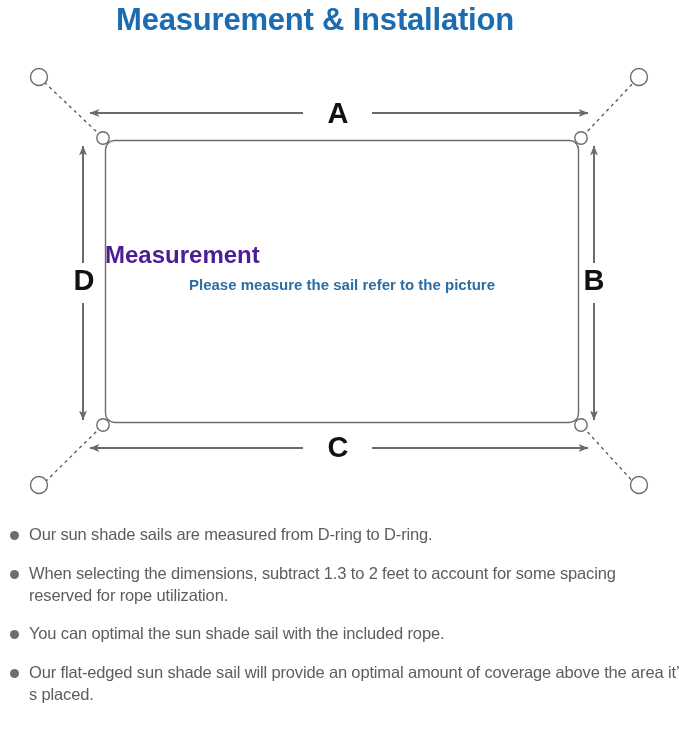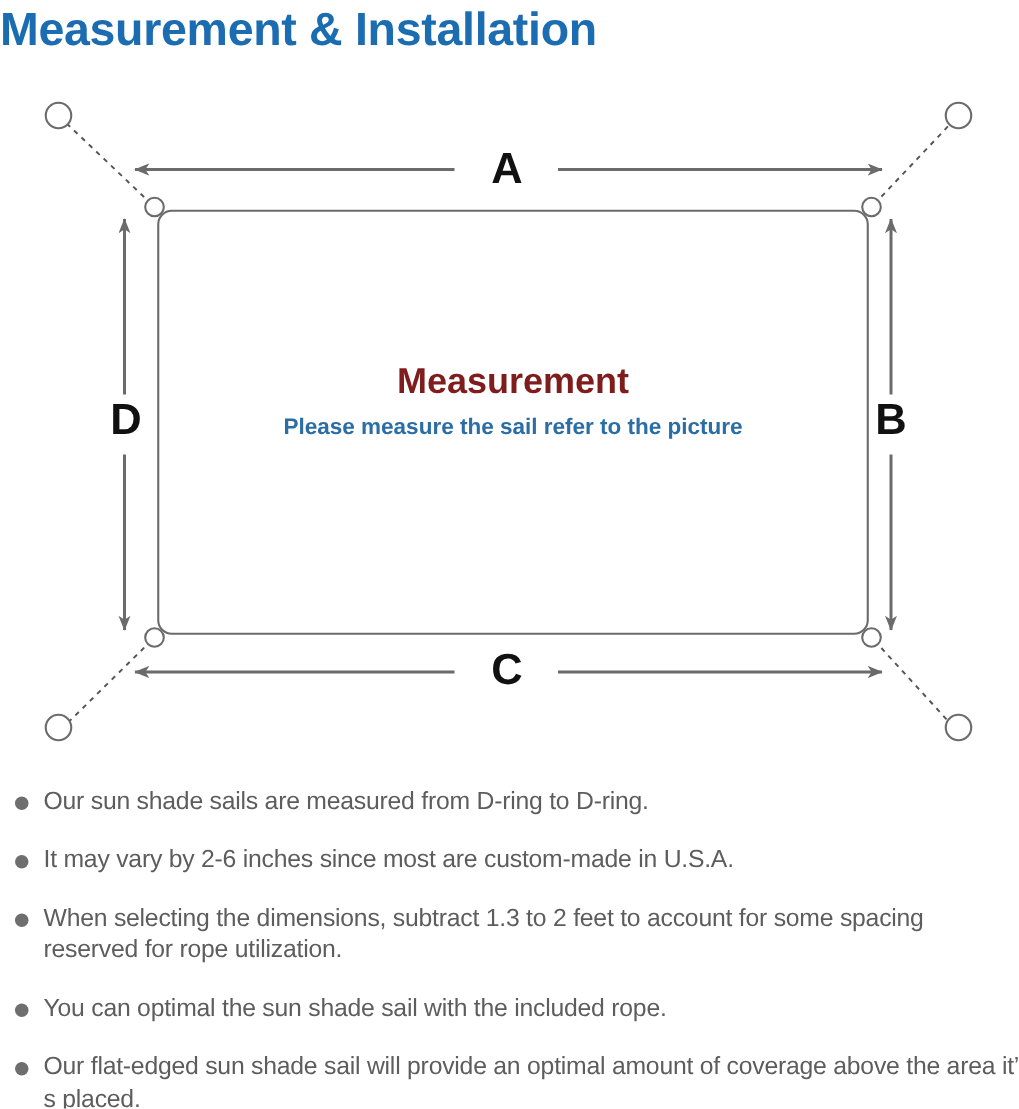--- a/index.html
+++ b/index.html
@@ -22,26 +22,27 @@
   }
 
   
   .title {
     position: absolute;
     left: 0;
     top: 0;
     width: 542px;
     height: 44px;
     line-height: 40px;
-    text-align: left;
+    text-align: center;
     font-size: 31px;
     font-weight: bold;
     color: #1b6cb0;
     letter-spacing: -0.2px;
     white-space: nowrap;
+    padding-left: 44px;
   }
 
   
   .diagram {
     position: absolute;
     left: 0;
     top: 48px;
     width: 679px;
     height: 470px;
   }
@@ -62,24 +63,23 @@
   .dim-a { left: 318px; top: 51px; width: 40px; }
   .dim-c { left: 318px; top: 385px; width: 40px; }
   .dim-d { left: 64px;  top: 218px; width: 40px; }
   .dim-b { left: 574px; top: 218px; width: 40px; }
 
   .center-title {
     position: absolute;
     left: 105px;
     top: 193px;
     width: 474px;
-    text-align: center;
     font-size: 24px;
     font-weight: bold;
-    color: #7f1d1d;
+    color: #4c1d95;
     white-space: nowrap;
   }
   .center-sub {
     position: absolute;
     left: 105px;
     top: 228px;
     width: 474px;
     text-align: center;
     font-size: 15px;
     font-weight: bold;
@@ -170,24 +170,20 @@
     <div class="center-sub">Please measure the sail refer to the picture</div>
   </div>
 
   <div class="notes">
     <div class="note">
       <span class="bullet"></span>
       <span class="txt">Our sun shade sails are measured from D-ring to D-ring.</span>
     </div>
     <div class="note">
       <span class="bullet"></span>
-      <span class="txt">It may vary by 2-6 inches since most are custom-made in U.S.A.</span>
-    </div>
-    <div class="note">
-      <span class="bullet"></span>
       <span class="txt">When selecting the dimensions, subtract 1.3 to 2 feet to account for some spacing reserved for rope utilization.</span>
     </div>
     <div class="note">
       <span class="bullet"></span>
       <span class="txt">You can optimal the sun shade sail with the included rope.</span>
     </div>
     <div class="note">
       <span class="bullet"></span>
       <span class="txt">Our flat-edged sun shade sail will provide an optimal amount of coverage above the area it’ s placed.</span>
     </div>

